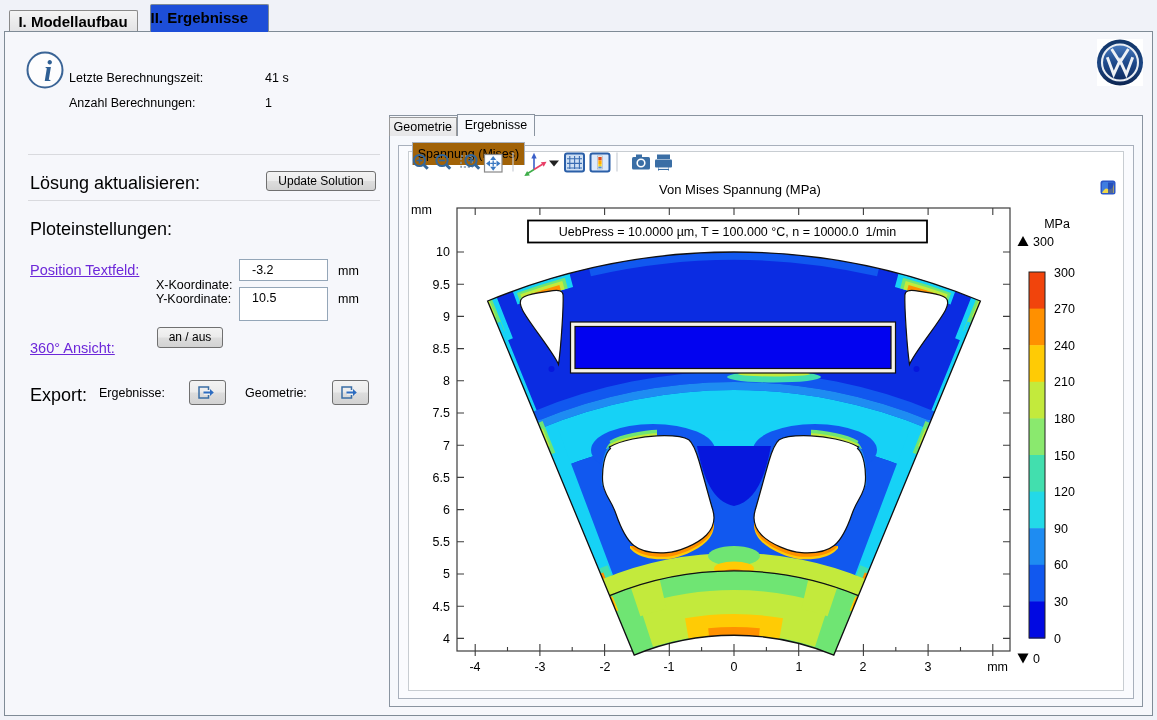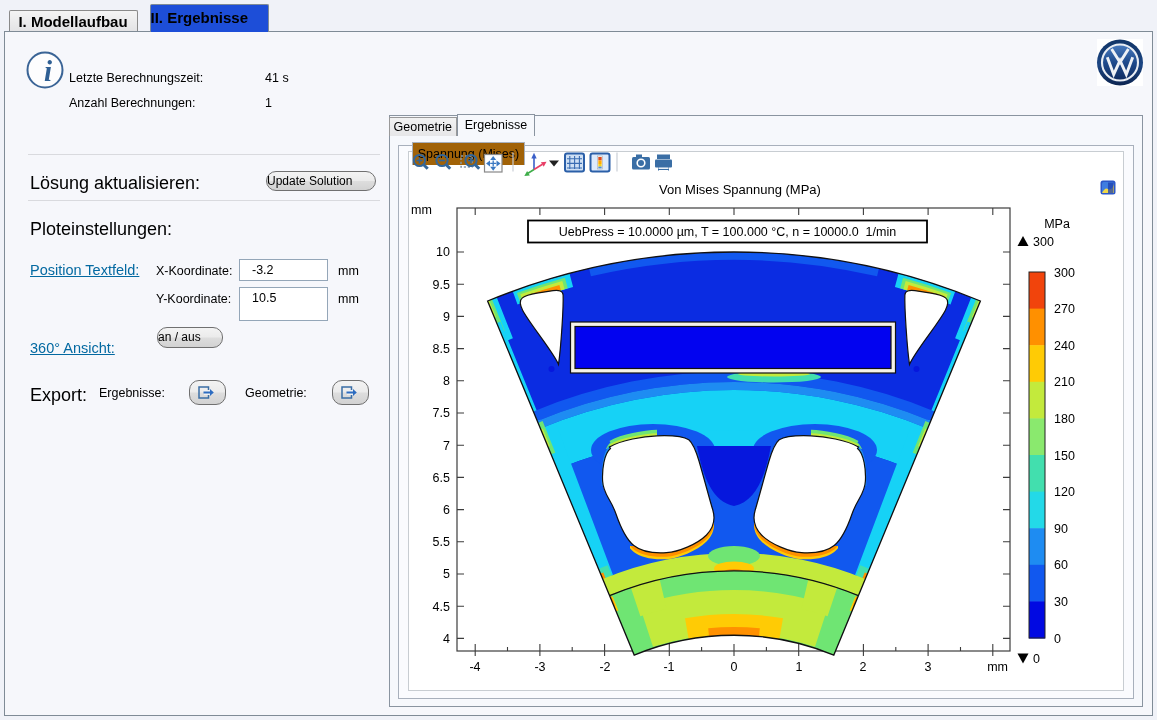--- a/index.html
+++ b/index.html
@@ -8,23 +8,23 @@
 #main { left:3.5px; top:30.5px; width:1149.5px; height:685.5px;
   background:#f6f7fb; border:1.4px solid #7f8b96; }
 .tab1 { left:8.5px; top:9.5px; width:129px; height:21.5px; background:linear-gradient(#f4f4f4,#e3e3e5);
   border:1px solid #8a8a8a; border-bottom:none; border-radius:2px 2px 0 0;
   font-weight:bold; font-size:15px; text-align:center; line-height:21px; z-index:2;}
 .tab2 { left:137.5px; top:3.5px; width:119px; height:28px; background:#1d4ed8;
   border:1.4px solid #7f8b96; border-bottom:none; border-radius:2px 2px 0 0;
   font-weight:bold; font-size:15px; text-align:left; line-height:26px; z-index:3;margin-left:12px;}
 .lbl { font-size:12.5px; }
 .hd  { font-size:18px; font-weight:normal; }
-.und { font-size:14.5px; text-decoration:underline; color:#0369a1; }
+.und { font-size:14.5px; text-decoration:underline; color:#6d28d9; }
 .sep { height:1px; background:#d9dade; left:28px; width:352px; }
-.btn { border:1px solid #707070; border-radius:10px; font-size:12px;
+.btn { border:1px solid #707070; border-radius:3px; text-align:center; font-size:12px;
   background:linear-gradient(#f3f3f3 0%,#ebebeb 48%,#dddddd 52%,#d2d2d2 100%); }
 .inp { border:1px solid #94a6b8; background:#fff; font-size:12.5px; padding-left:12px; }
 .rtab { font-size:12.5px; text-align:center;margin-top:20px; }
 #rpanel { left:388.5px; top:115px; width:754.5px; height:592px; background:#f6f8fc;
   border:1.3px solid #8a94a0; }
 #gtab { left:388.5px; top:96.5px; width:68.5px; height:19px; background:linear-gradient(#f2f2f2,#e6e6e8);
   border:1px solid #999; border-bottom:none; line-height:19px; z-index:1;}
 #etab { left:457px; top:94px; width:78px; height:21.5px; background:#f6f8fc;
   border:1.3px solid #8a94a0; border-bottom:none; line-height:20px; z-index:2;}
 #stab { left:412px; top:122px; width:113px; height:23px; background:#a16207;
@@ -46,21 +46,21 @@
 <div class="abs lbl" style="left:69px;top:96px">Anzahl Berechnungen:</div>
 <div class="abs lbl" style="left:265px;top:96px">1</div>
 
 <div class="abs sep" style="top:154px"></div>
 <div class="abs hd" style="left:30px;top:173px">Lösung aktualisieren:</div>
 <div class="abs btn" style="left:266px;top:171px;width:110px;height:20px;line-height:18px">Update Solution</div>
 <div class="abs sep" style="top:200px"></div>
 <div class="abs hd" style="left:30px;top:219px">Ploteinstellungen:</div>
 
 <div class="abs und" style="left:30px;top:262px">Position Textfeld:</div>
-<div class="abs lbl" style="left:156px;top:264px">X-Koordinate:</div>
+<div class="abs lbl" style="left:156px;top:278px">X-Koordinate:</div>
 <div class="abs inp" style="left:239px;top:259px;width:89px;height:22px;line-height:20px">-3.2</div>
 <div class="abs lbl" style="left:338px;top:264px">mm</div>
 <div class="abs lbl" style="left:156px;top:292px">Y-Koordinate:</div>
 <div class="abs inp" style="left:239px;top:287px;width:89px;height:34px;line-height:20px">10.5</div>
 <div class="abs lbl" style="left:338px;top:292px">mm</div>
 
 <div class="abs und" style="left:30px;top:340px">360° Ansicht:</div>
 <div class="abs btn" style="left:157px;top:327px;width:66px;height:21px;line-height:19px">an / aus</div>
 
 <div class="abs hd" style="left:30px;top:385px">Export:</div>

